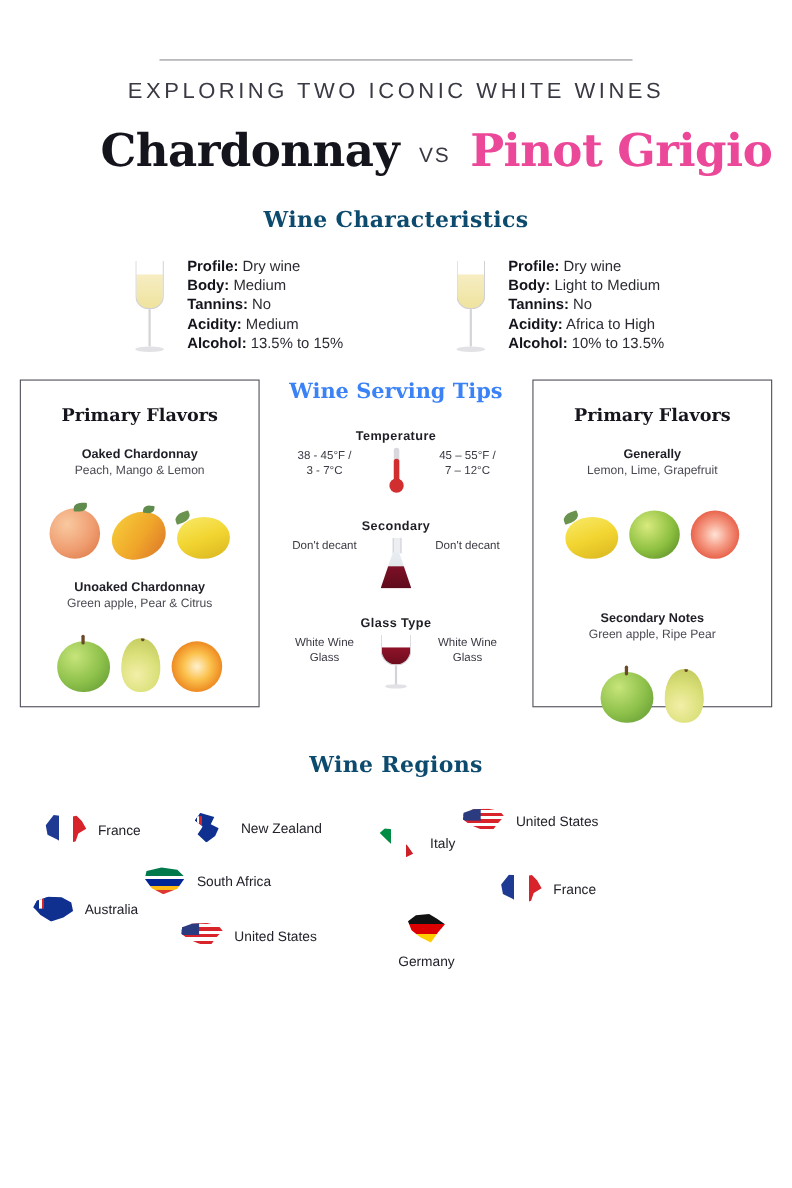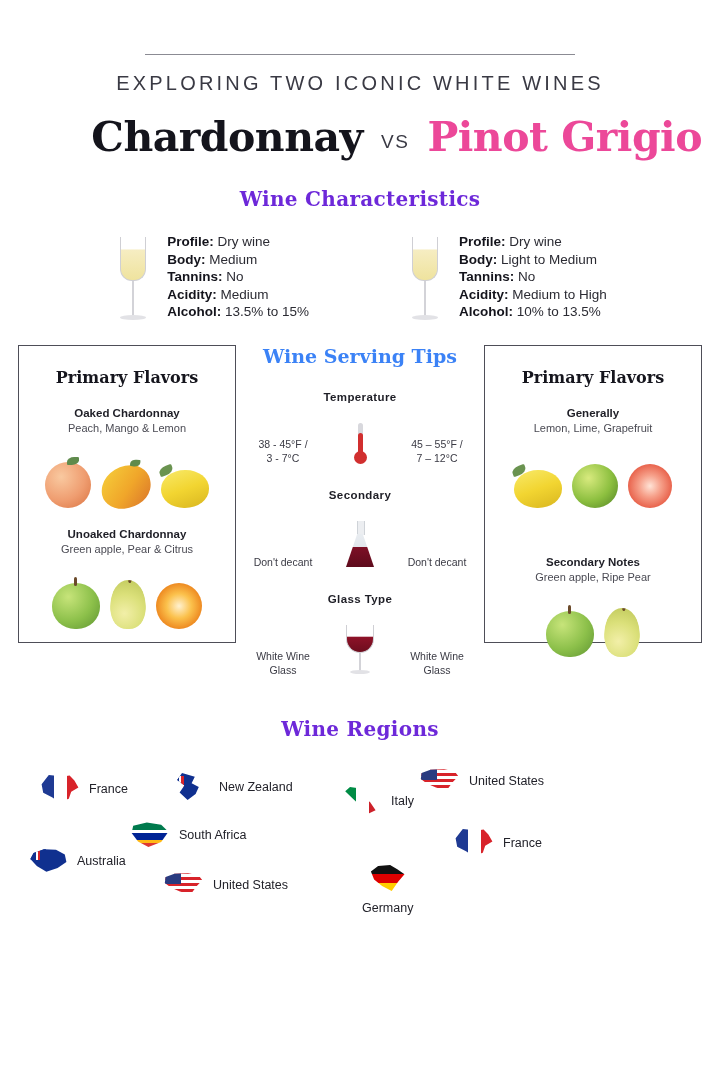--- a/index.html
+++ b/index.html
@@ -59,21 +59,21 @@
     color: #3a3a44;
     padding-top: 10px;
   }
 
   
   .section-head {
     text-align: center;
     font-family: "DejaVu Serif", serif;
     font-weight: bold;
     font-size: 20px;
-    color: #6d28d9;
+    color: #0c4a6e;
     letter-spacing: 0.3px;
   }
 
   
   .chars {
     margin-top: 26px;
   }
   .chars-cols {
     margin-top: 22px;
     display: flex;
@@ -243,25 +243,25 @@
     color: #3b82f6;
   }
   .tip-block { margin-top: 24px; }
   .tip-title {
     font-size: 11.5px;
     font-weight: bold;
     letter-spacing: 0.4px;
     color: #1e1e26;
   }
   .tip-row {
-    margin-top: 20px;
-    display: flex;
-    align-items: flex-end;
+    margin-top: 4px;
+    display: flex;
+    align-items: flex-start;
     justify-content: center;
-    gap: 20px;
+    gap: 8px;
   }
   .tip-val {
     font-size: 10.5px;
     line-height: 14px;
     color: #3a3a44;
     width: 74px;
   }
   .icon-slot {
     width: 40px;
     display: flex;
@@ -405,21 +405,21 @@
       <div class="chars-col">
         <div class="glass">
           <div class="bowl"></div>
             <div class="stem"></div>
             <div class="foot"></div>
         </div>
         <div class="spec-list">
           <div><b>Profile:</b> <span>Dry wine</span></div>
           <div><b>Body:</b> <span>Light to Medium</span></div>
           <div><b>Tannins:</b> <span>No</span></div>
-          <div><b>Acidity:</b> <span>Medium to High</span></div>
+          <div><b>Acidity:</b> <span>Africa to High</span></div>
           <div><b>Alcohol:</b> <span>10% to 13.5%</span></div>
         </div>
       </div>
     </div>
   </div>
 
   <div class="band">
 
     <div class="flavor-box">
       <h3>Primary Flavors</h3>

